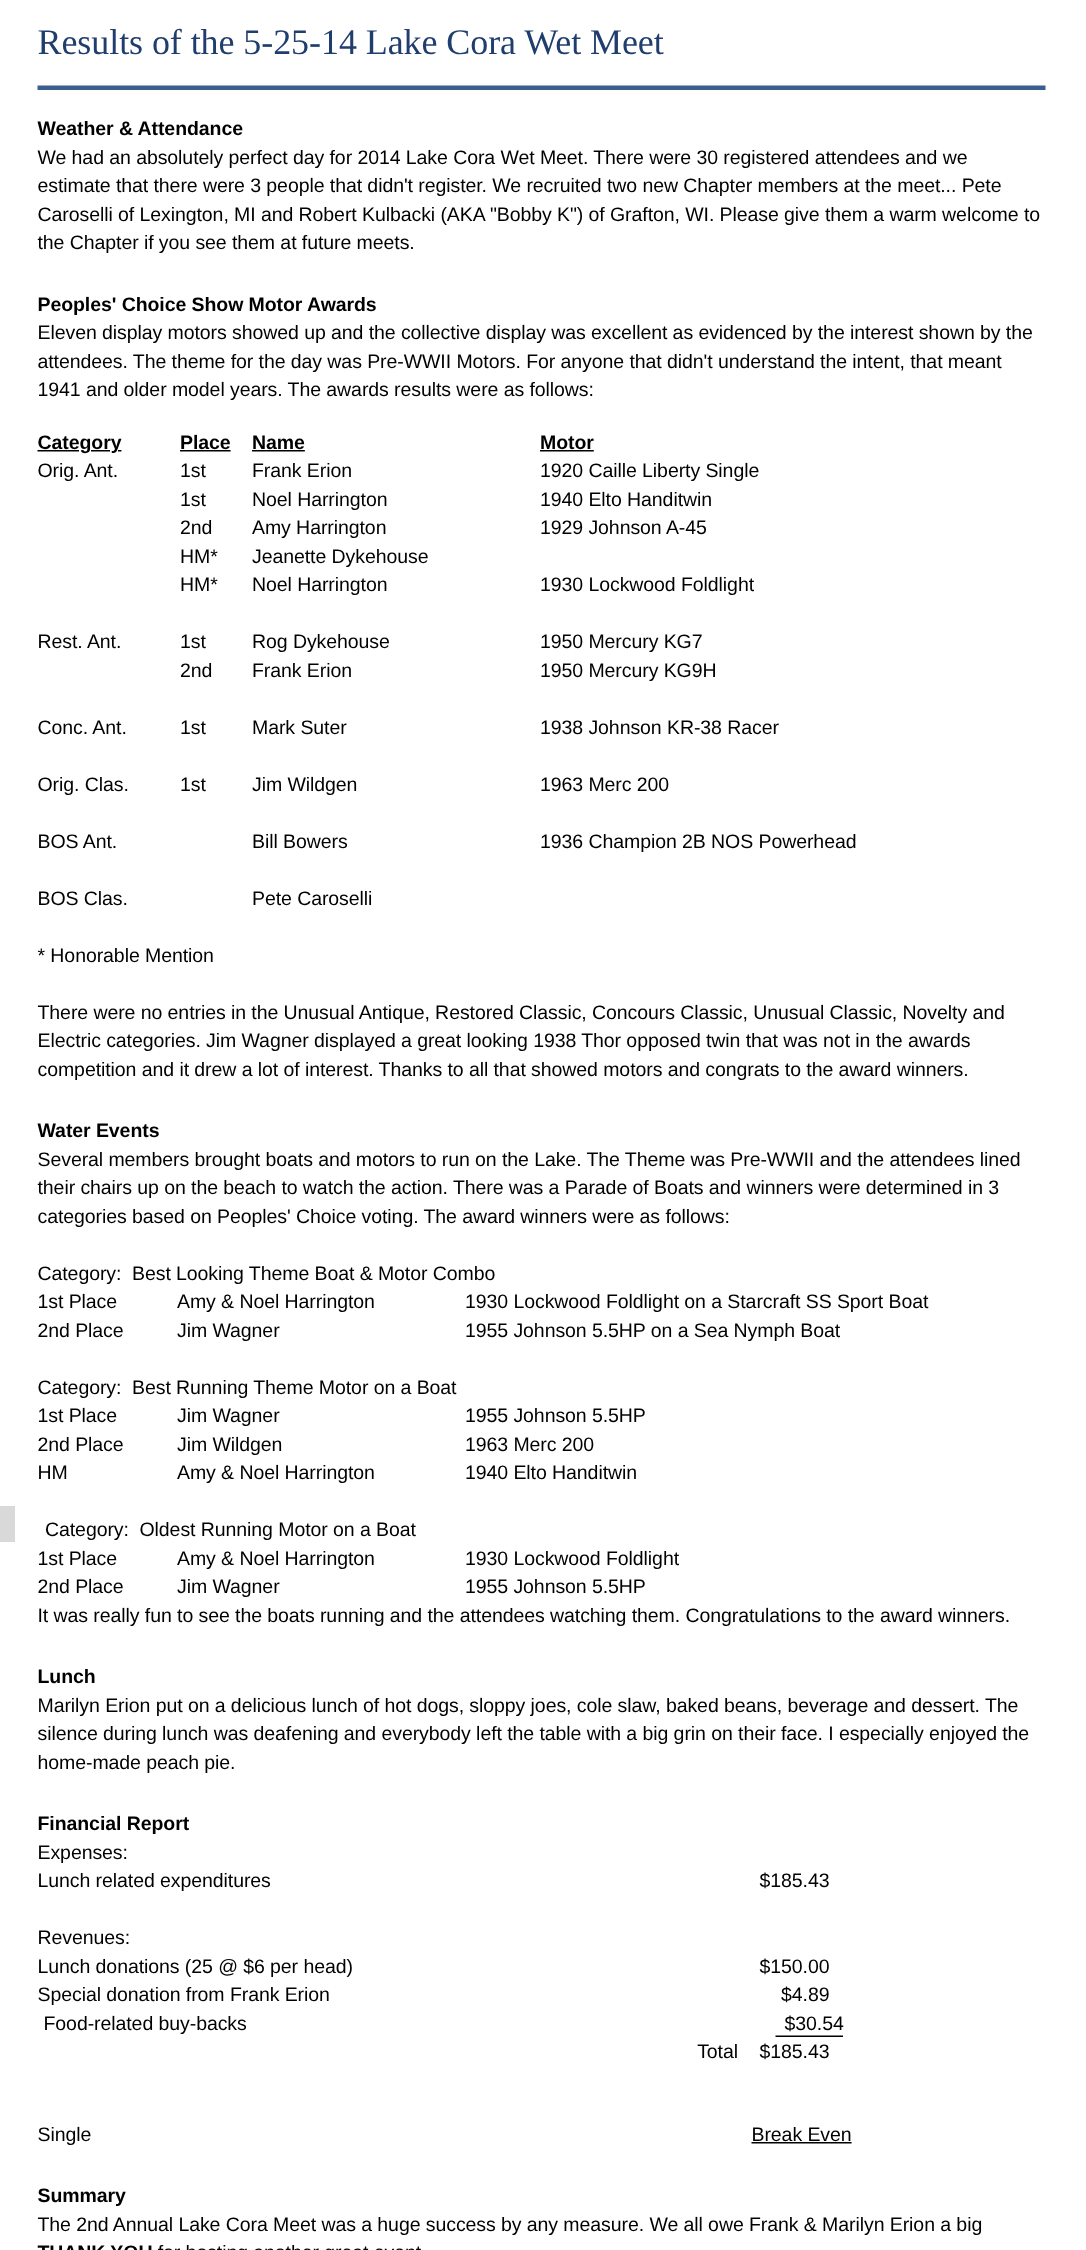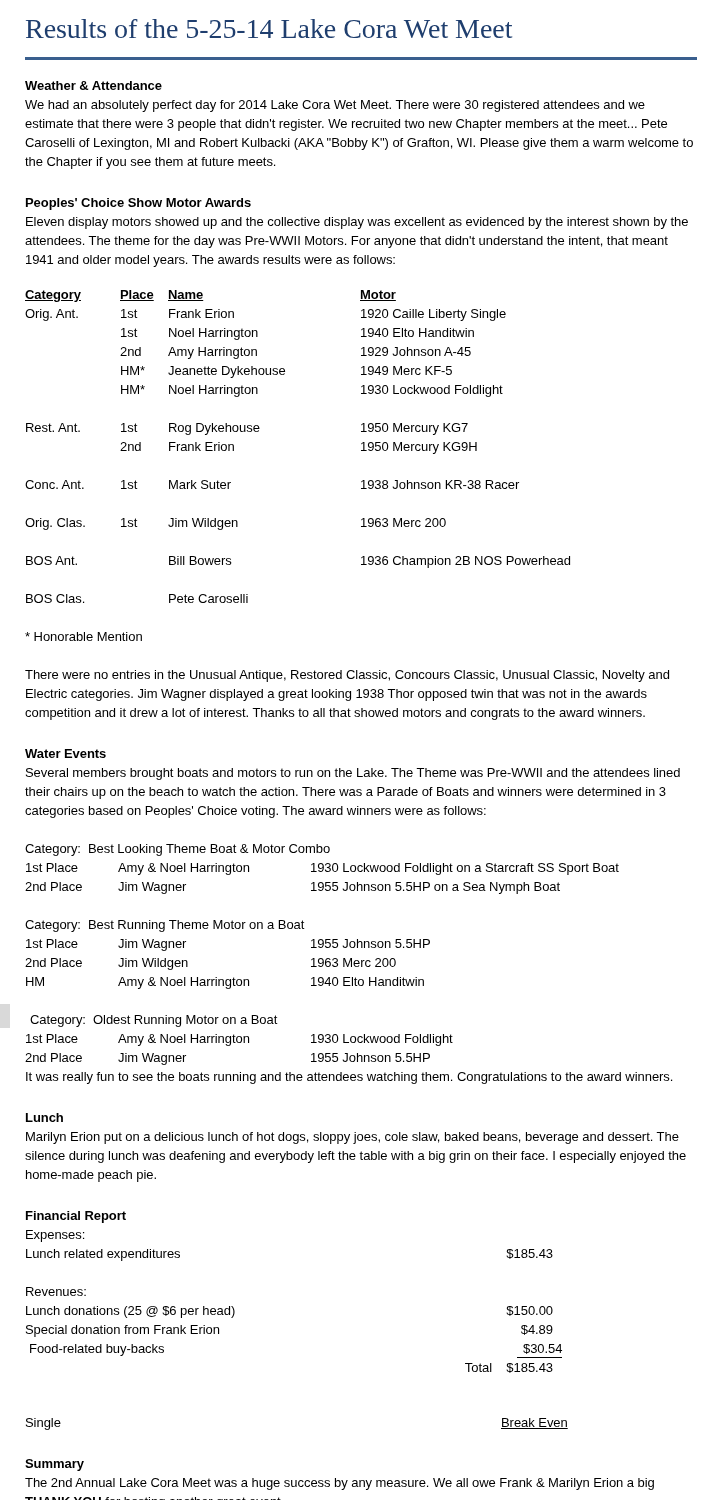--- a/index.html
+++ b/index.html
@@ -9,21 +9,21 @@
   }
   html,body{margin:0;padding:0;}
   body{
     width:724px;height:1500px;background:#ffffff;color:#000;
     font-family:"Liberation Sans",sans-serif;font-size:13px;line-height:19px;
     letter-spacing:-0.05px;position:relative;overflow:hidden;
   }
   .page{padding:6px 27px 0 25px;}
   .doc-title{
     font-family:"Liberation Serif","DejaVu Serif",serif;
-    font-size:28px;line-height:46px;color:var(--title-color);font-weight:400;
+    font-size:24px;line-height:46px;color:var(--title-color);font-weight:400;
     white-space:nowrap;
   }
   .title-rule{border:none;border-top:3px solid var(--rule-color);margin:5px 0 0 0;}
   .heading{font-weight:bold;margin-top:22px;}
   .h-first{margin-top:16px;}
   p.body{margin:0;}
   .footnote{margin:10px 0 19px 0;}
 
   
   .awards-row{display:grid;grid-template-columns:95px 48px 192px 1fr;}
@@ -91,21 +91,20 @@
         <div class="awards-row">
           <span></span>
           <span>2nd</span>
           <span>Amy Harrington</span>
           <span>1929 Johnson A-45</span>
         </div>
         <div class="awards-row">
           <span></span>
           <span>HM*</span>
           <span>Jeanette Dykehouse</span>
-          <span>1949 Merc KF-5</span>
         </div>
         <div class="awards-row">
           <span></span>
           <span>HM*</span>
           <span>Noel Harrington</span>
           <span>1930 Lockwood Foldlight</span>
         </div>
       </div>
       <div class="awards-group">
         <div class="awards-row">

